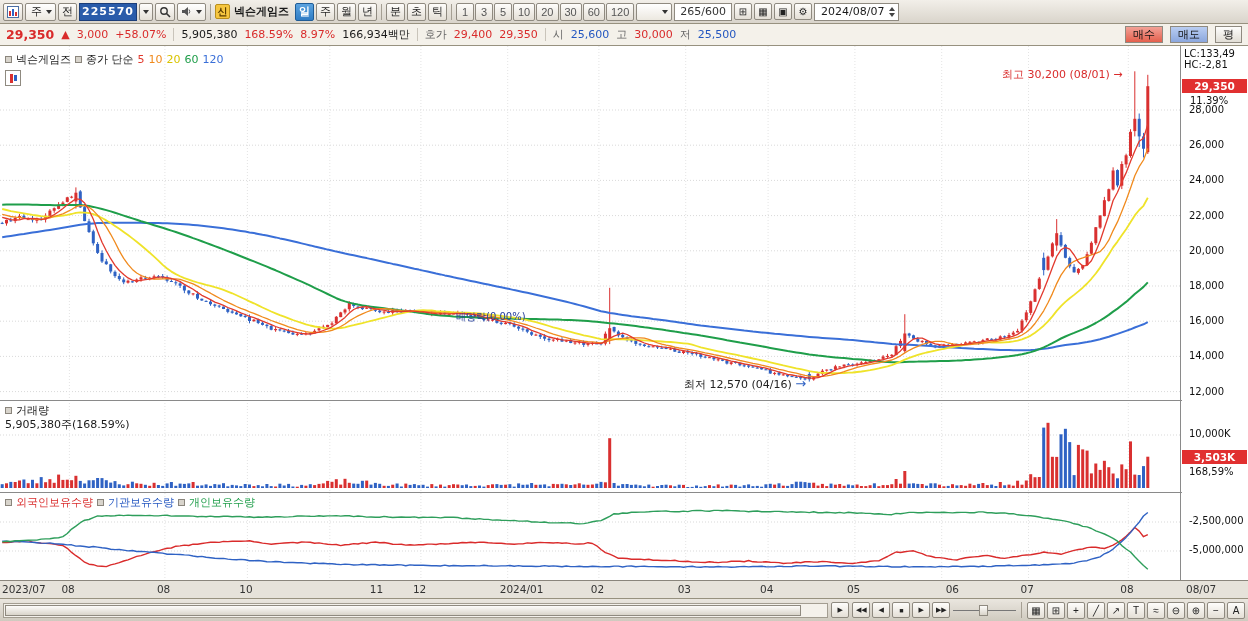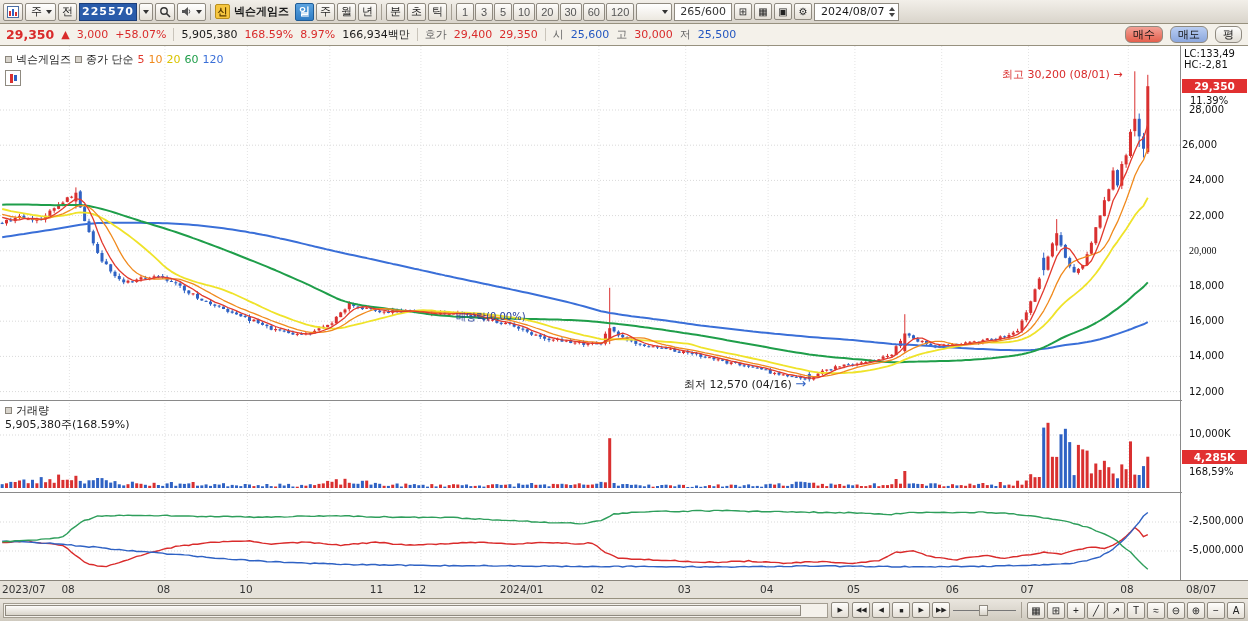--- a/index.html
+++ b/index.html
@@ -19,21 +19,21 @@
 .badge{width:15px;height:15px;background:#f6c63f;border:1px solid #b98f1c;color:#5a3c00;font-weight:bold;font-size:10px;display:inline-flex;align-items:center;justify-content:center;border-radius:2px}
 .stock-name{font-weight:bold;margin:0 4px 0 2px}
 .count-box{height:18px;padding:0 5px;background:#fff;border:1px solid #8f8a80;display:inline-flex;align-items:center;color:#333}
 .date-ctl{height:18px;background:#fff;border:1px solid #8f8a80;display:inline-flex;align-items:center;padding:0 3px 0 6px;gap:5px}
 .spin{display:inline-flex;flex-direction:column;justify-content:center;gap:2px}
 .spin i{width:0;height:0;border-left:3px solid transparent;border-right:3px solid transparent;display:block}
 .spin .up{border-bottom:4px solid #444}
 .spin .dn{border-top:4px solid #444}
 #price-bar{height:22px;background:#f4f1ea;border-bottom:1px solid #97917f;display:flex;align-items:center;gap:7px;padding:0 6px;font-size:11px}
 #price-bar .big{font-size:12.5px;font-weight:bold}
-.pb-btn{height:17px;padding:0 7px;border:1px solid #8f8a80;border-radius:6px;display:inline-flex;align-items:center;font-size:11px;color:#111}
+.pb-btn{height:17px;padding:0 7px;border:1px solid #8f8a80;border-radius:0;display:inline-flex;align-items:center;font-size:11px;color:#111}
 .pb-buy{background:linear-gradient(#f2a196,#e4604d)}
 .pb-sell{background:linear-gradient(#b9cdf2,#8ba7dd)}
 .pb-avg{background:linear-gradient(#fdfdfc,#e2ded6)}
 #chart-area{position:relative;width:1248px;height:552px;background:#fff}
 #chartsvg{position:absolute;left:0;top:0}
 #right-axis{position:absolute;left:1182px;top:0;width:66px;height:534px;background:#fff;font-size:10px}
 .axlbl{position:absolute;white-space:nowrap;font-size:10px;color:#111}
 .xlbl{color:#333;font-size:10.5px}
 .cur-box{position:absolute;left:0;width:65px;height:14px;background:#e13030;color:#fff;font-weight:bold;text-align:center;line-height:14px;font-size:10.5px}
 #x-axis-strip{position:absolute;left:0;top:534px;width:1248px;height:18px;background:#e6e2da;border-top:1px solid #8a857c}
@@ -748,39 +748,47 @@
     <span>최저 12,570 (04/16)</span>
     <span class="bold" style="color:#2f62c4;font-size:13px">→</span>
   </div>
 
   <div class="legend" style="top:357px;left:5px">
     <span class="bullet"></span>
     <span>거래량</span>
   </div>
   <div class="legend" style="top:371px;left:5px">5,905,380주(168.59%)</div>
 
+  <div class="legend" style="top:449px;left:5px">
+    <span class="bullet"></span>
+    <span class="red">외국인보유수량</span>
+    <span class="bullet"></span>
+    <span class="blue">기관보유수량</span>
+    <span class="bullet"></span>
+    <span class="grn">개인보유수량</span>
+  </div>
 
   <div class="panel-btn" style="top:350px"></div>
   <div class="panel-btn" style="top:442px"></div>
 
   <div id="right-axis">
     <span class="axlbl red" style="top:2px;left:2px">LC:133,49</span>
     <span class="axlbl blue" style="top:13px;left:2px">HC:-2,81</span>
     <div class="cur-box" style="top:33px">29,350</div>
     <span class="axlbl red" style="top:49px;left:8px">11.39%</span>
     <span class="axlbl" style="top:382px;left:7px">10,000K</span>
-    <div class="cur-box" style="top:404px">4,285K</div>
+    <div class="cur-box" style="top:404px">3,503K</div>
     <span class="axlbl red" style="top:420px;left:7px">168,59%</span>
     <span class="axlbl" style="top:469px;left:7px">-2,500,000</span>
     <span class="axlbl" style="top:498px;left:7px">-5,000,000</span>
   <span class="axlbl" style="top: 58px; left: 7px;">28,000</span>
-      <span class="axlbl" style="top: 93.2px; left: 0;">26,000</span>
+      <span class="axlbl" style="top: 93.2px; left: 7px;">26,000</span>
       <span class="axlbl" style="top: 128.4px; left: 7px;">24,000</span>
       <span class="axlbl" style="top: 163.6px; left: 7px;">22,000</span>
-      <span class="axlbl" style="top: 198.8px; left: 7px; font-family: Liberation Serif, serif;">20,000</span>
+      <span class="axlbl" style="top: 198.8px; left: 7px;">20,000</span>
       <span class="axlbl" style="top: 234px; left: 7px;">18,000</span>
       <span class="axlbl" style="top: 269.2px; left: 7px;">16,000</span>
       <span class="axlbl" style="top: 304.4px; left: 7px;">14,000</span>
       <span class="axlbl" style="top: 339.6px; left: 7px;">12,000</span>
     </div>
 
   <div id="x-axis-strip">
     <span class="axlbl xlbl" style="top:2px;left:1186px">08/07</span>
   <span class="axlbl xlbl" style="top: 2px; left: 2px;">2023/07</span>
       <span class="axlbl xlbl" style="top: 2px; left: 61.434px;">08</span>

